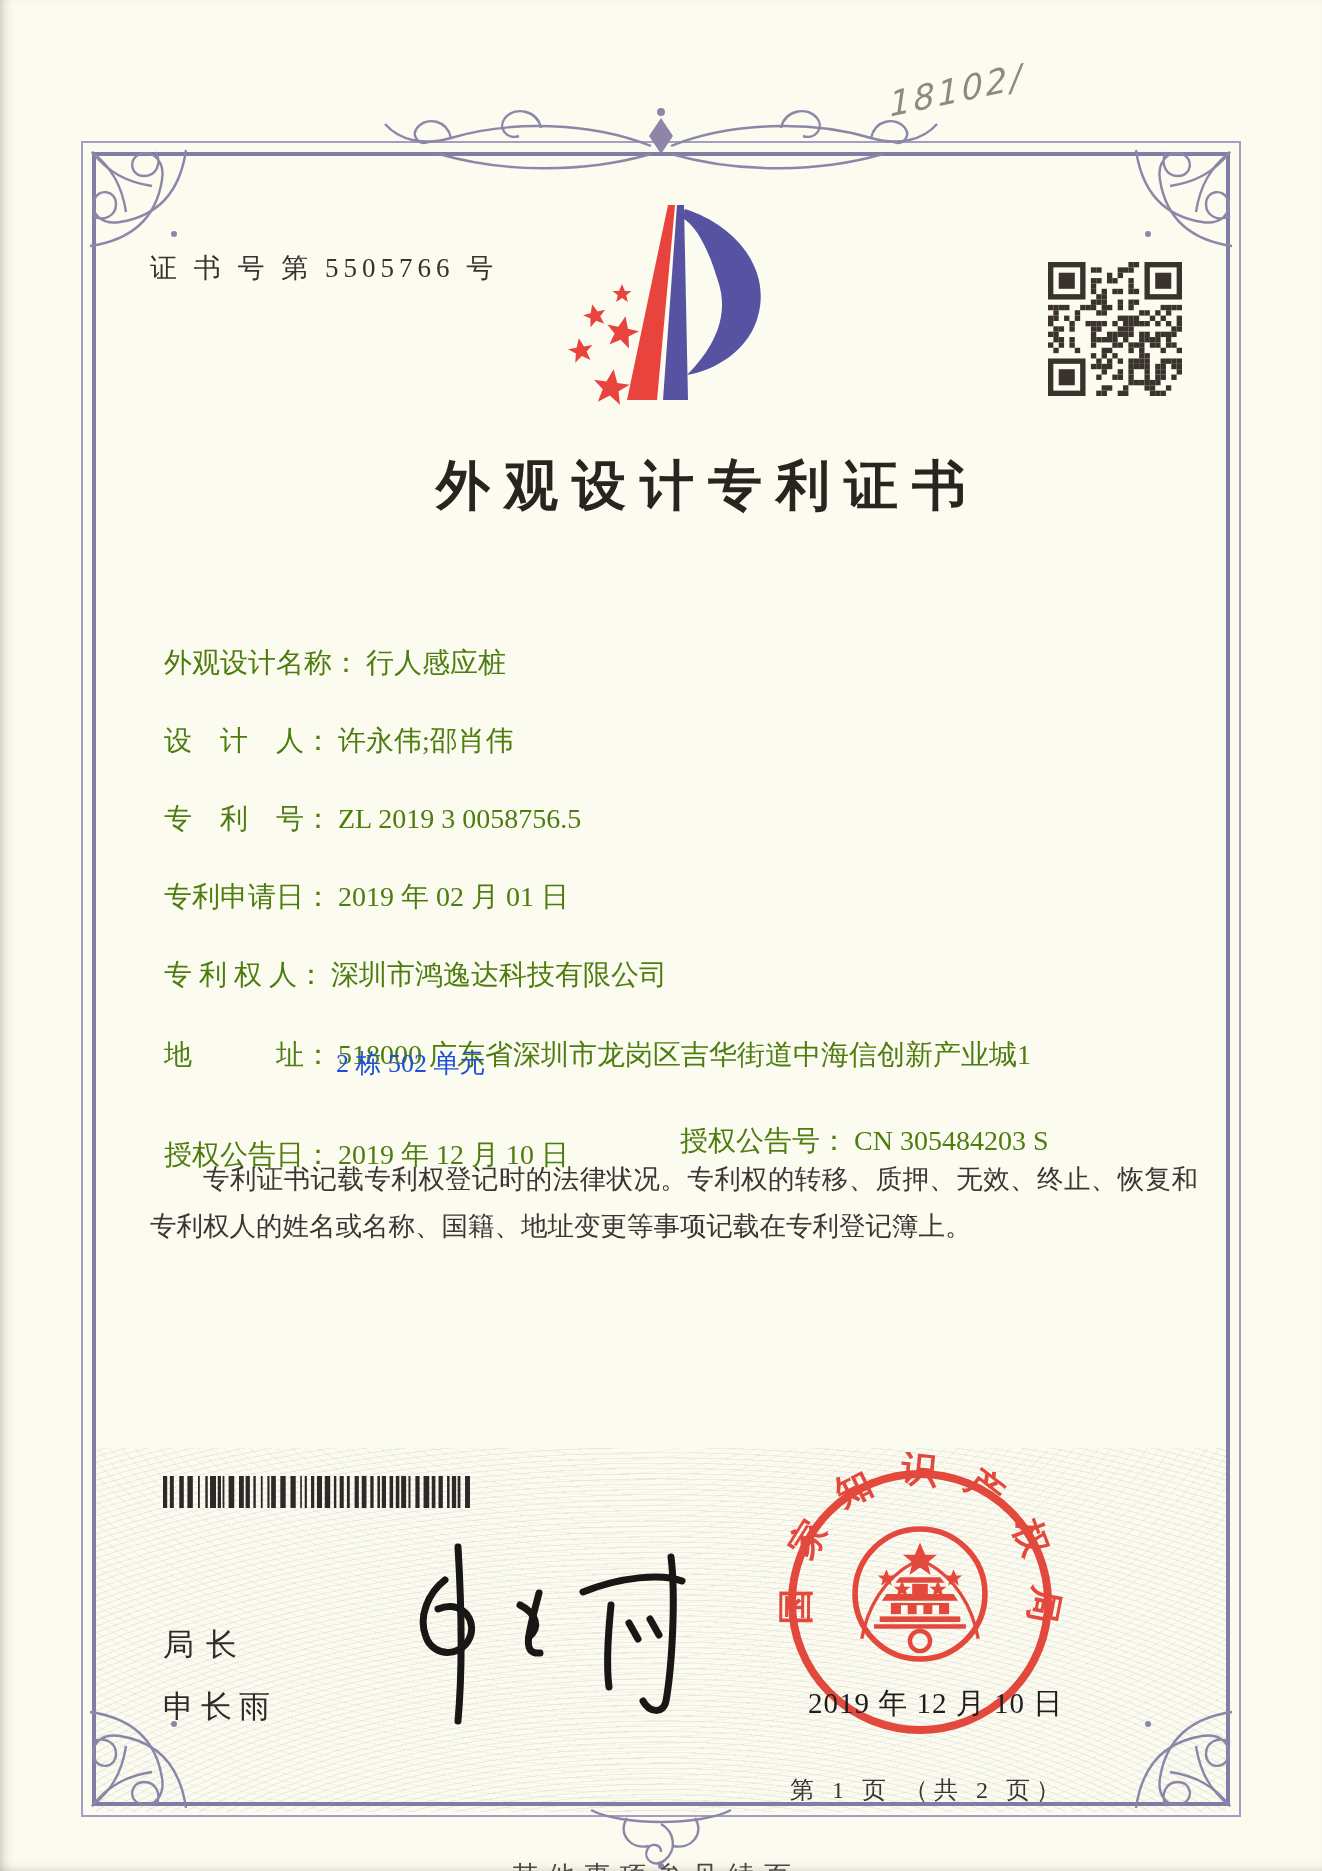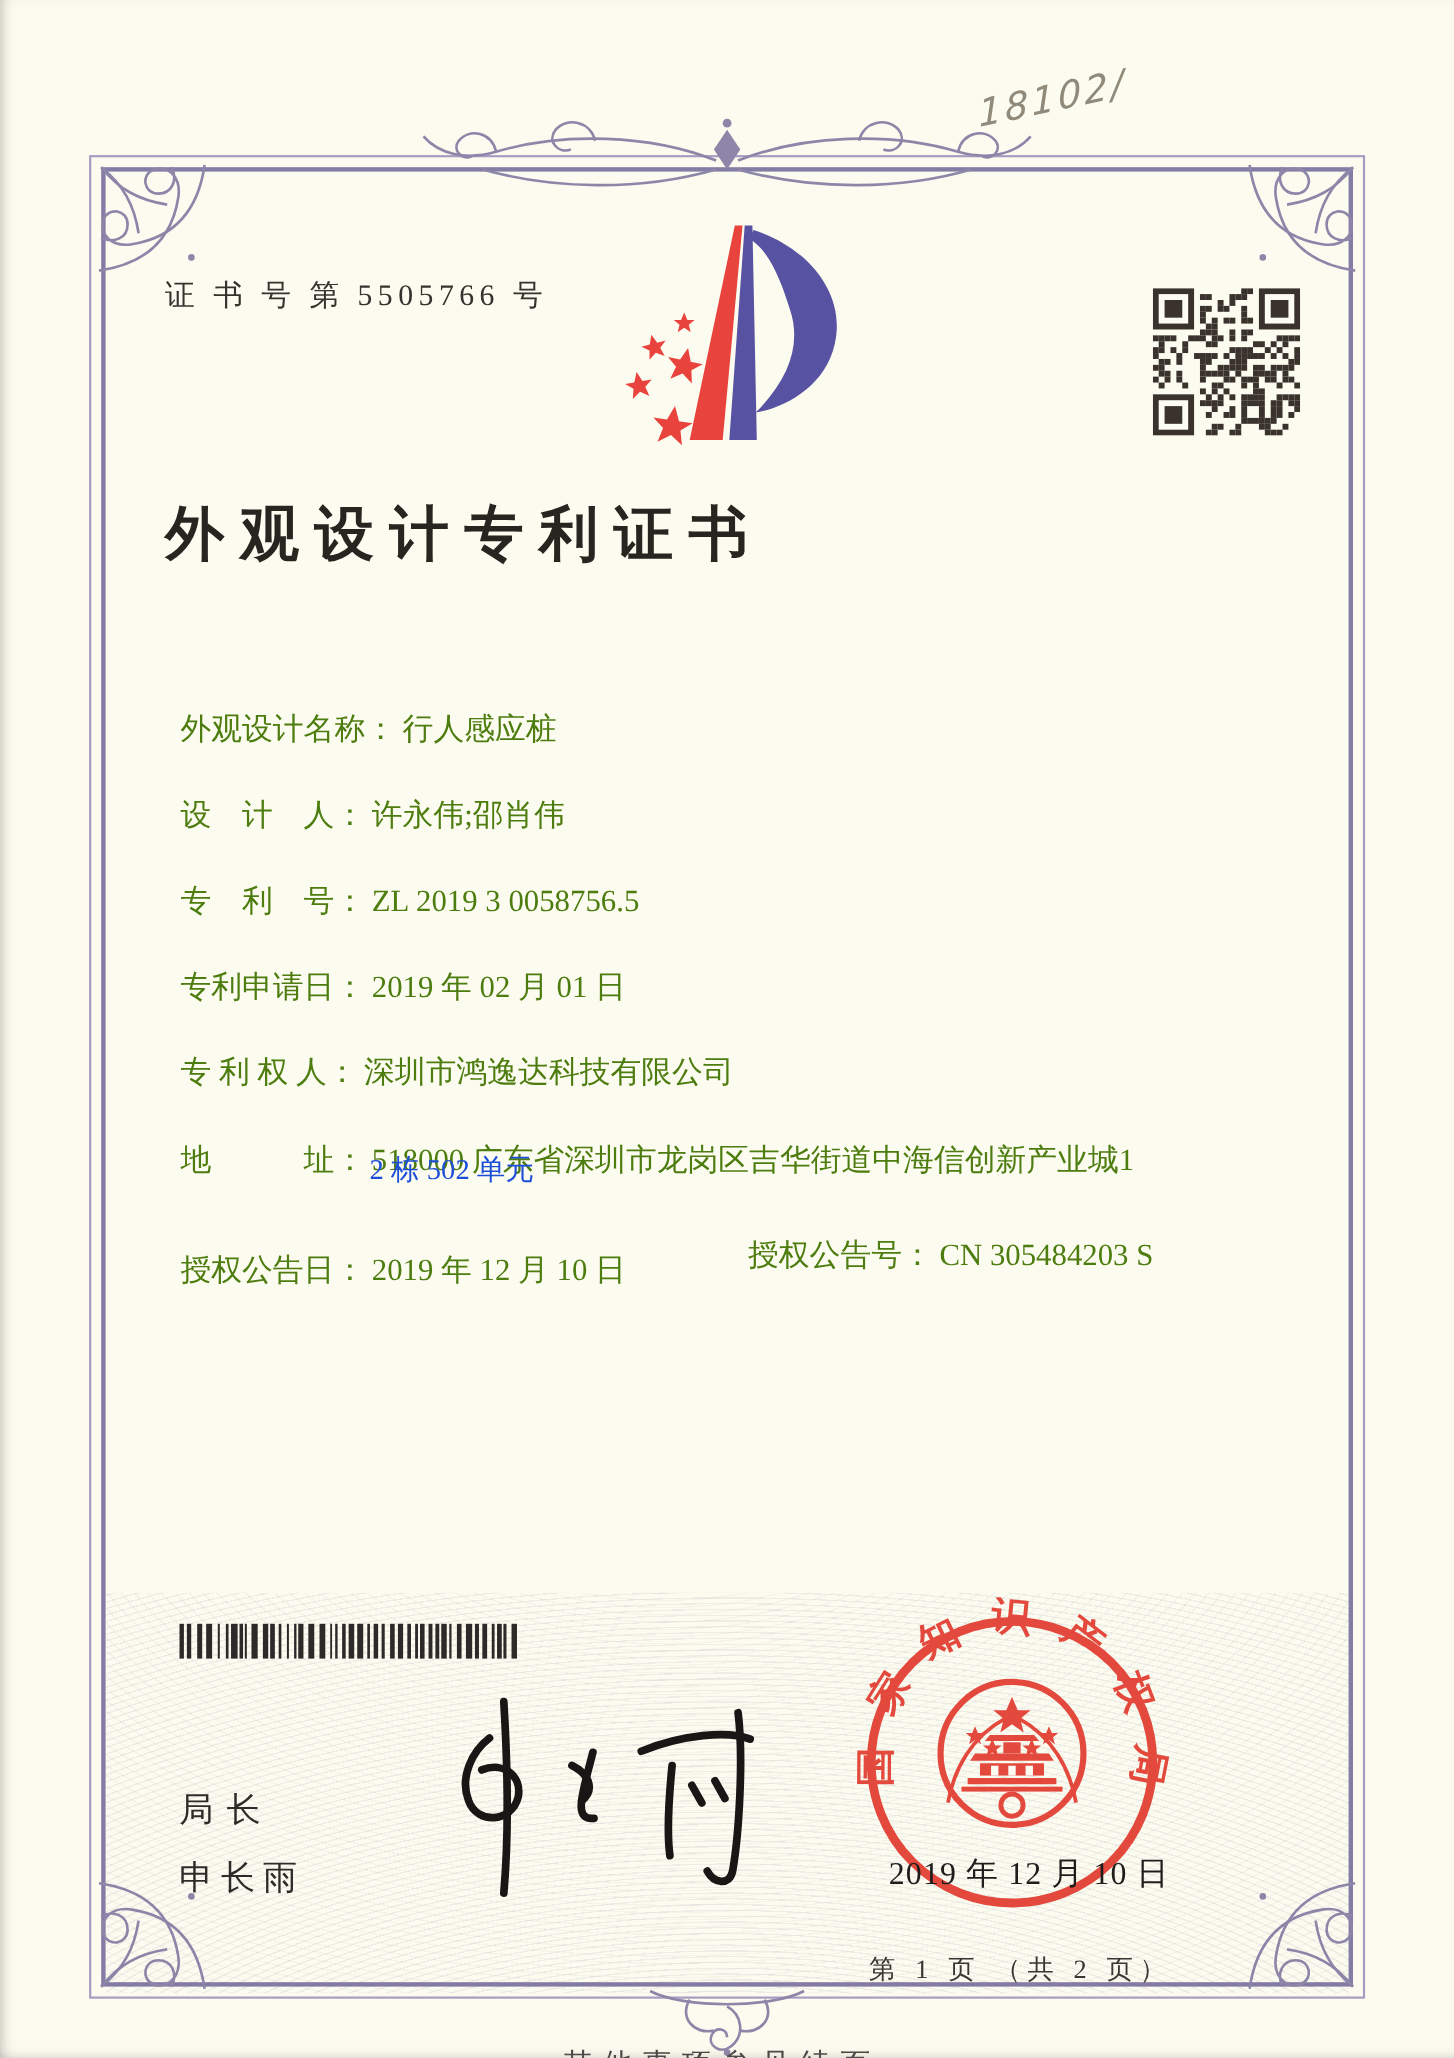--- a/index.html
+++ b/index.html
@@ -12,21 +12,21 @@
   body::after{ 
     content:"";position:absolute;inset:0;pointer-events:none;
     box-shadow:inset 10px 0 14px -10px rgba(90,90,90,.45), inset 0 -8px 12px -9px rgba(120,120,120,.35);
   }
   .abs{position:absolute}
   
   .cert-no{left:150px;top:250px;font-size:27px;letter-spacing:5px;color:#36322e}
   .hand-note{left:888px;top:70px;font-size:34px;color:#8f8a7a;
     transform:rotate(-12deg) skewX(-10deg);font-style:italic;letter-spacing:3px;
     font-family:"DejaVu Sans",sans-serif}
-  .title{left:150px;top:450px;width:830px;text-align:left;font-size:54px;font-weight:bold;
+  .title{left:150px;top:450px;width:830px;text-align:right;font-size:54px;font-weight:bold;
     letter-spacing:14px;color:#282420}
   .frow{left:150px;font-size:28px;color:#4d7c0f;white-space:pre}
   .flabel{white-space:pre}
   .fvalue{white-space:pre;margin-left:6px}
   .addr2{left:336px;top:1046px;font-size:26px;color:#1d4ed8;white-space:pre}
   .grant-no{left:666px;top:1090px}
   .paras{left:150px;top:1156px;width:1048px;font-size:26.5px;line-height:47px;
     text-align:justify;color:#3a3633}
   .paras p{margin:0;text-indent:2em}
   .director-title{left:163px;top:1624px;font-size:31px;letter-spacing:12px;color:#2e2b28}
@@ -339,20 +339,21 @@
 </div>
 <div class="abs addr2">2 栋 502 单元</div>
 <div class="abs frow" style="top:1104px">
   <span class="flabel">授权公告日：</span><span class="fvalue">2019 年 12 月 10 日</span>
 </div>
 <div class="abs frow grant-no">
   <span class="flabel">授权公告号：</span><span class="fvalue">CN 305484203 S</span>
 </div>
 
 <div class="abs paras">
+  <p>专利证书记载专利权登记时的法律状况。专利权的转移、质押、无效、终止、恢复和专利权人的姓名或名称、国籍、地址变更等事项记载在专利登记簿上。</p>
 </div>
 
 <svg class="abs" id="bc" style="left:163px;top:1476px" width="315" height="32" viewBox="0 0 315 32">
     <rect x="0" y="0" width="4.186752249486744" height="32" fill="#2c2a28"></rect>
     <rect x="6.8838114039972425" y="0" width="3.940313994884491" height="32" fill="#2c2a28"></rect>
     <rect x="16.27249299455434" y="0" width="4.524834394454956" height="32" fill="#2c2a28"></rect>
     <rect x="24.414139141328633" y="0" width="5.414520978927612" height="32" fill="#2c2a28"></rect>
     <rect x="34.98996650148183" y="0" width="1.8355185985565186" height="32" fill="#2c2a28"></rect>
     <rect x="42.314977635629475" y="0" width="2.443352222442627" height="32" fill="#2c2a28"></rect>
     <rect x="47.03174840379506" y="0" width="5.967420548200607" height="32" fill="#2c2a28"></rect>

